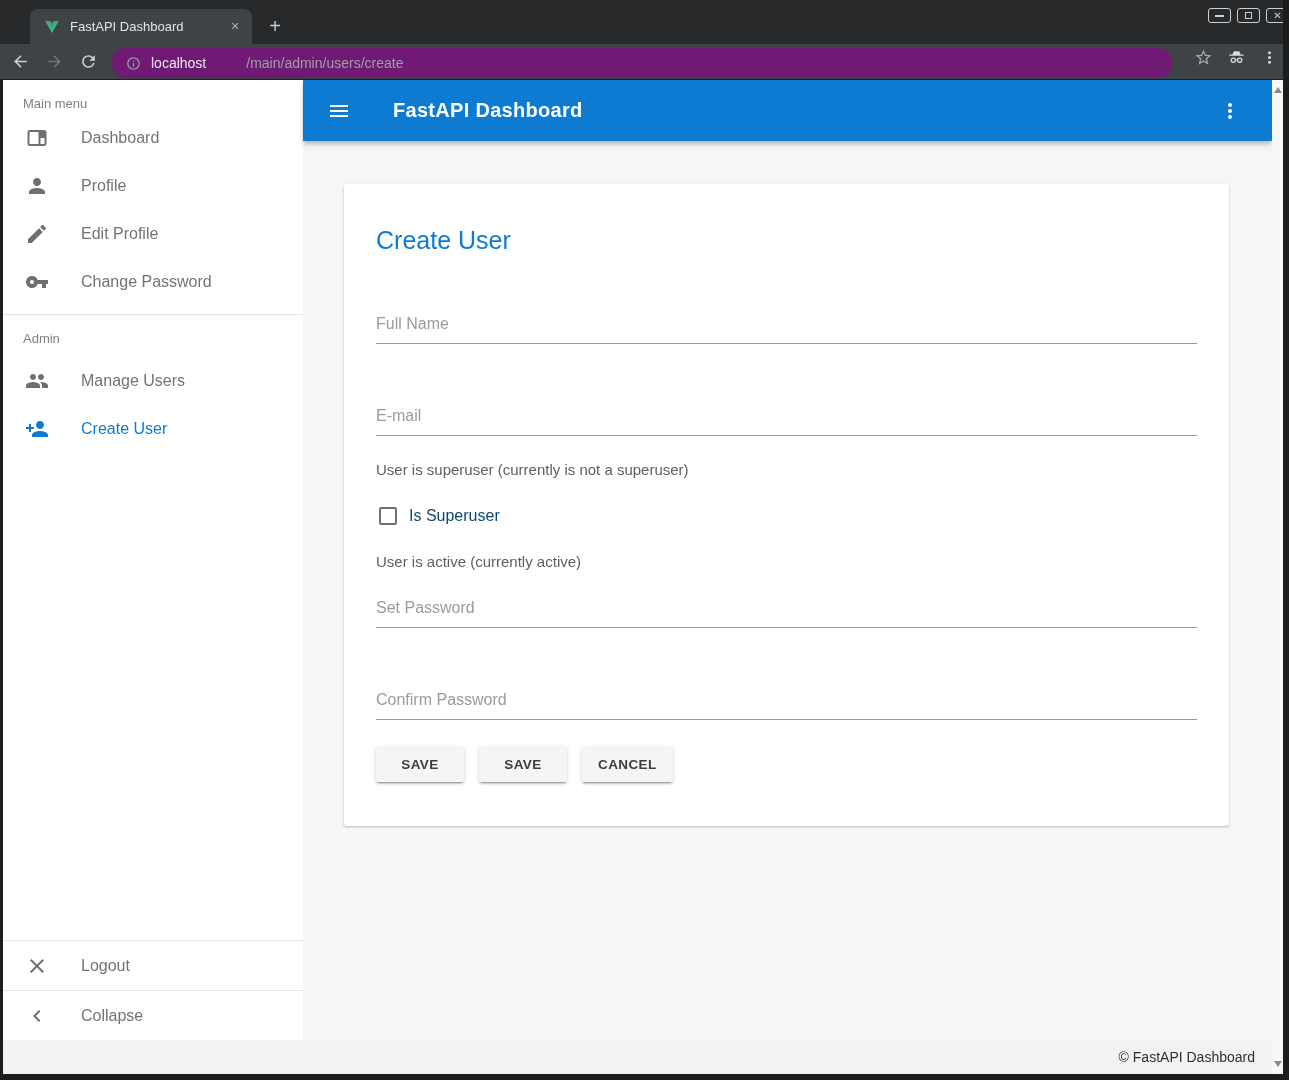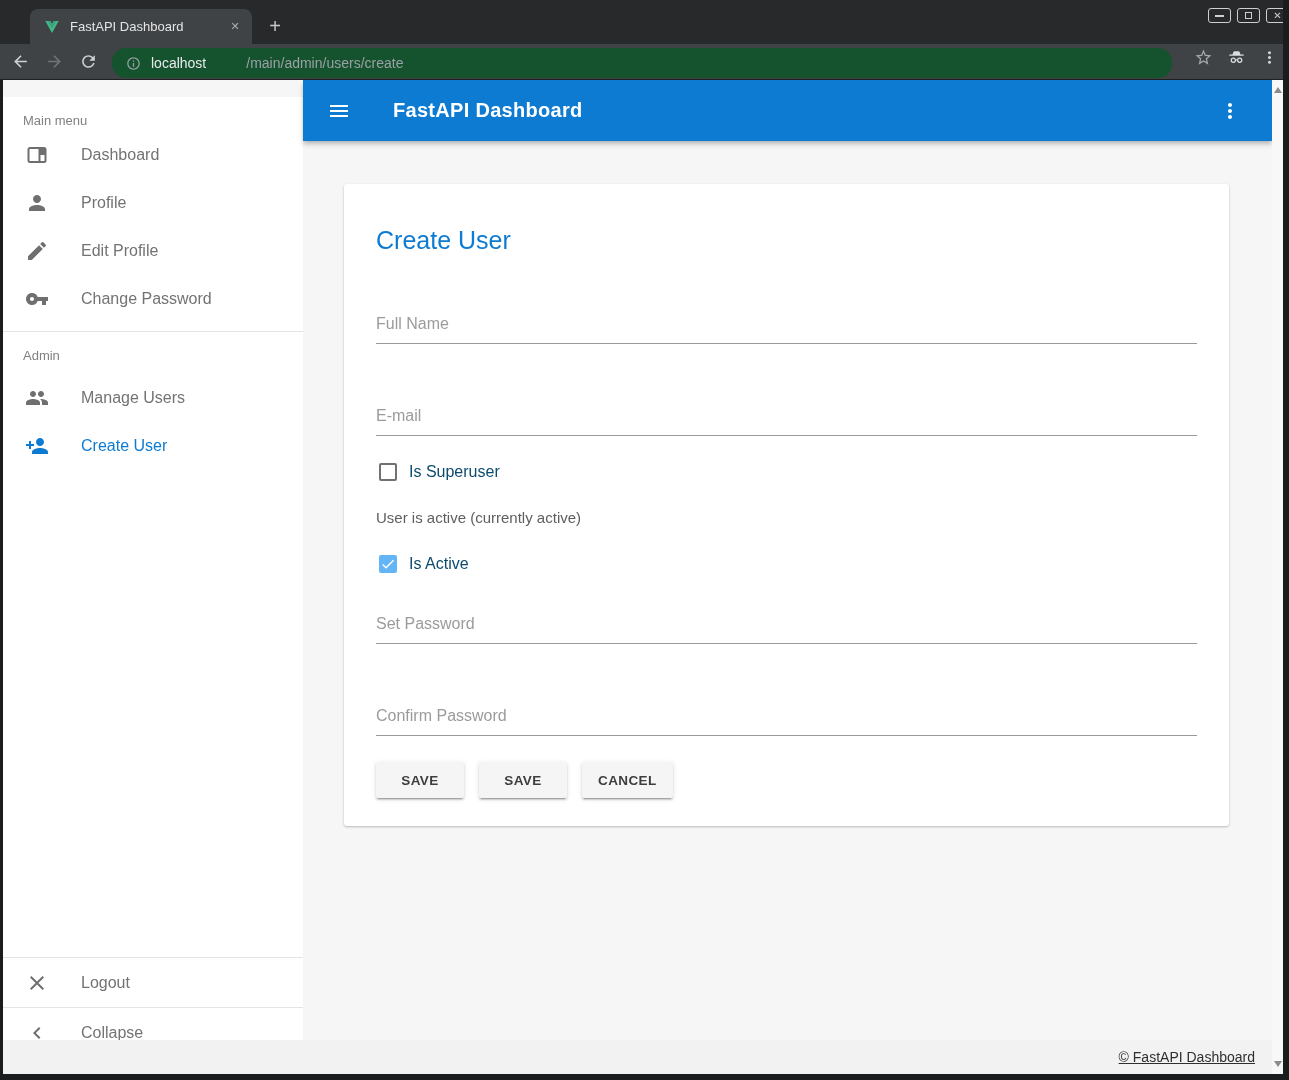--- a/index.html
+++ b/index.html
@@ -22,38 +22,38 @@
     align-items:center; justify-content:center; }
   .win-btn .bar { width:9px; height:2px; background:#ccd0d2; }
   .win-btn .sq { width:7px; height:7px; border:1.5px solid #ccd0d2; }
   .win-btn .x { color:#ccd0d2; font-size:10px; line-height:1; }
 
   .toolbar { position:absolute; left:0; top:44px; width:1289px; height:36px; background:#404346;
     display:flex; align-items:center; border-bottom:1px solid #1f2122; }
   .nav-ic { width:28px; height:28px; margin-left:6px; display:flex; align-items:center;
     justify-content:center; }
   .nav-ic svg { width:19px; height:19px; }
-  .urlbar { position:absolute; left:112px; top:4px; width:1060px; height:30px; background:#14532d;
+  .urlbar { position:absolute; left:112px; top:4px; width:1060px; height:30px; background:#701a75;
     border-radius:14px; display:flex; align-items:center; padding:0 14px; }
   .urlbar svg { width:15px; height:15px; flex:none; }
   .url-host { color:#e8eaed; font-size:14px; margin-left:10px; }
   .url-path { color:#9aa0a6; font-size:14px;margin-left:40px; }
   .tb-right { position:absolute; right:10px; top:4px; display:flex; align-items:center; gap:14px; }
   .tb-right svg { width:19px; height:19px; }
 
   
   .viewport { position:absolute; left:3px; top:80px; width:1269px; height:994px; background:#f6f6f6; }
   .scrollbar { position:absolute; left:1272px; top:80px; width:11px; height:994px; background:#f8f8f8; }
   .sb-up { width:0; height:0; border-left:4px solid transparent; border-right:4px solid transparent;
     border-bottom:6px solid #8b8b8b; margin:7px auto 0; }
   .sb-down { position:absolute; bottom:7px; left:1.5px; width:0; height:0;
     border-left:4px solid transparent; border-right:4px solid transparent; border-top:6px solid #8b8b8b; }
 
   
-  .sidebar { position:absolute; left:0; top:17px; width:362px; height:960px; background:#ffffff;
+  .sidebar { position:absolute; left:0; top:0; width:362px; height:960px; background:#ffffff;
     border-right:1px solid #e7e7e7; }
   .sec-label { height:34px; padding:16px 0 0 20px; font-size:13px; color:#818181; }
   .nav-item { height:48px; display:flex; align-items:center; padding-left:22px; cursor:pointer; }
   .nav-item .ic { width:24px; height:24px; color:#6f6f6f; flex:none; }
   .nav-item .lbl { margin-left:32px; font-size:16px; color:#737373; }
   .nav-item.active .ic { color:#0d7bd2; }
   .nav-item.active .lbl { color:#0d7bd2; }
   .divider { height:1px; background:#e4e4e4; margin:8px 0; }
   .side-bottom { position:absolute; left:0; bottom:0; width:100%; }
   .side-bottom .nav-item { height:49px; }
@@ -86,21 +86,21 @@
   .cb-box.checked svg { width:16px; height:16px; }
   .cb-lbl { margin-left:12px; font-size:16px; color:#0c4a6e; }
   .btn-row { display:flex; margin-top:26px; }
   .btn { min-width:88px; height:36px; margin-right:15px; padding:0 16px; background:#f5f5f5;
     border:none; border-radius:2px; font-family:inherit; font-size:13.5px; font-weight:bold;
     letter-spacing:.4px; color:#3d3d3d; cursor:pointer;
     box-shadow:0 3px 1px -2px rgba(0,0,0,.2),0 2px 2px 0 rgba(0,0,0,.14),0 1px 5px 0 rgba(0,0,0,.12); }
 
   .page-footer { position:absolute; left:0; top:960px; width:1269px; height:34px; background:#f2f2f2;
     display:flex; align-items:center; justify-content:flex-end; padding-right:17px; }
-  .page-footer span { font-size:14px; color:#2f2f2f;text-decoration:underline; }
+  .page-footer span { font-size:14px; color:#2f2f2f; }
 
   .b-right { position:absolute; right:0; top:0; width:6px; height:1080px; background:#1b1c1d; }
   .b-bottom { position:absolute; left:0; bottom:0; width:1289px; height:6px; background:#1b1c1d; }
 </style>
 </head>
 <body>
 
 <div class="window">
 
   <div class="titlebar">
@@ -250,36 +250,29 @@
         <h1>Create User</h1>
 
         <div class="field">
           <input type="text" placeholder="Full Name" style="">
         </div>
 
         <div class="field tight">
           <input type="text" placeholder="E-mail" style="">
         </div>
 
+        <div class="hint">User is superuser (currently is not a superuser)</div>
 
         <div class="cb-row">
           <div class="cb-box"></div>
           <span class="cb-lbl">Is Superuser</span>
         </div>
 
         <div class="hint">User is active (currently active)</div>
 
-        <div class="cb-row last">
-          <div class="cb-box checked">
-            <svg viewBox="0 0 24 24">
-                <path d="M9 16.2L4.8 12l-1.4 1.4L9 19 21 7l-1.4-1.4z" fill="#ffffff"></path>
-              </svg>
-          </div>
-          <span class="cb-lbl">Is Active</span>
-        </div>
 
         <div class="field">
           <input type="password" placeholder="Set Password" style="">
         </div>
 
         <div class="field" style="margin-bottom:0;">
           <input type="password" placeholder="Confirm Password" style="">
         </div>
 
         <div class="btn-row">

